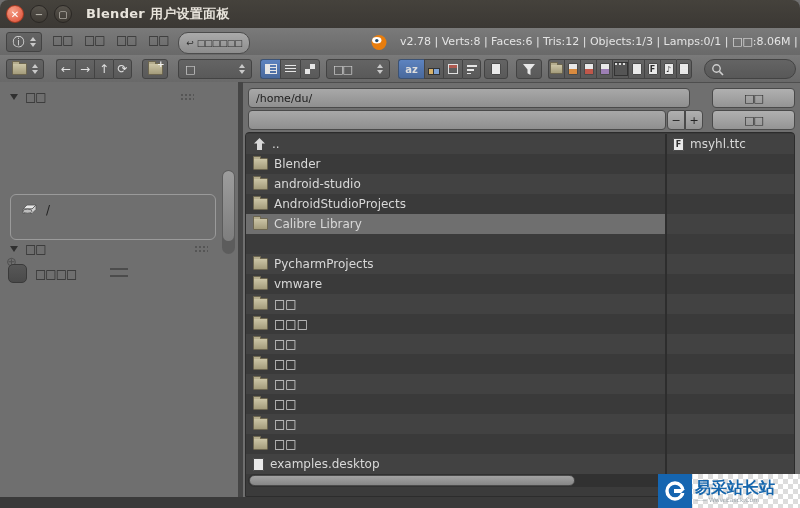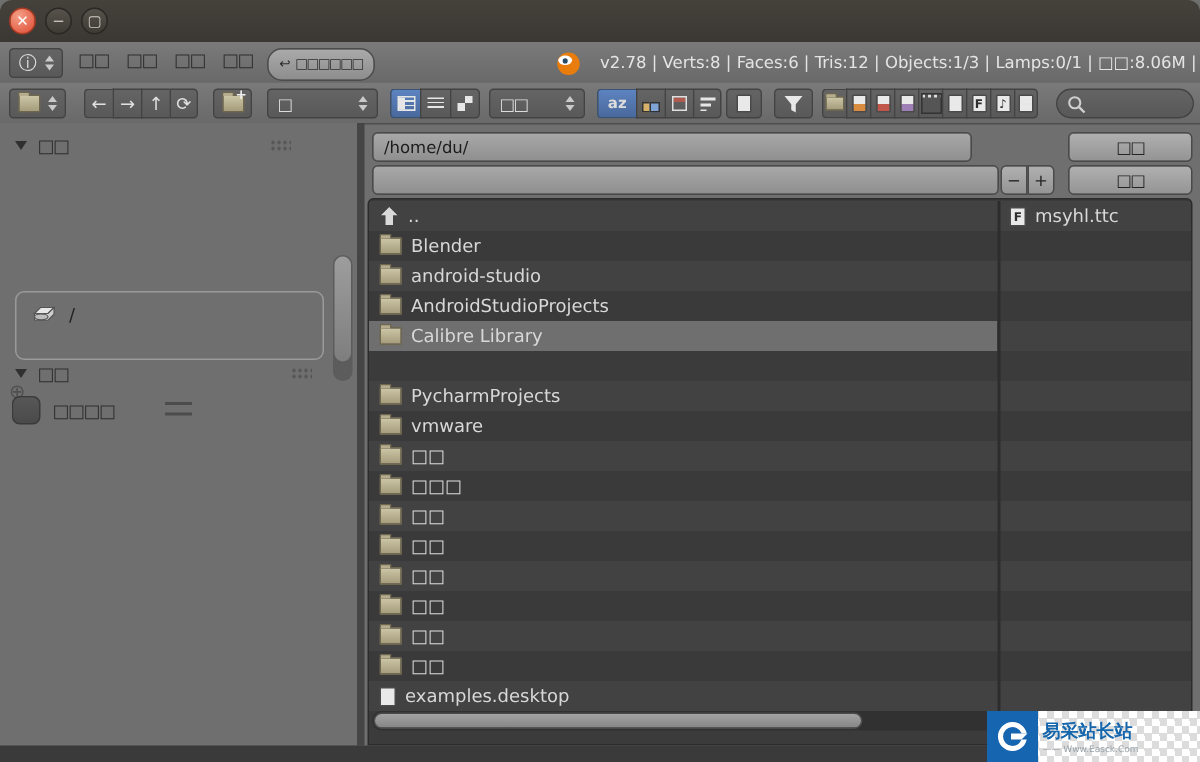--- a/index.html
+++ b/index.html
@@ -122,32 +122,33 @@
   #h-thumb{position:absolute;left:1px;top:1px;width:326px;height:11px;border-radius:6px;
     background:linear-gradient(#a3a3a3,#868686);border:1px solid #4a4a4a;box-sizing:border-box;}
   #bottom-strip{position:absolute;left:0;top:497px;width:800px;height:11px;background:#3a3a3a;}
 
   
   #watermark{position:absolute;left:658px;top:474px;width:142px;height:34px;display:flex;
     background:
       repeating-conic-gradient(#ffffff 0 25%,#dcdcdc 0 50%) 0 0/10px 10px;}
   #wm-logo{width:34px;height:34px;background:#1565b0;display:flex;align-items:center;justify-content:center;flex:none;}
   #wm-text{display:flex;flex-direction:column;justify-content:center;padding-left:3px;overflow:hidden;}
-  #wm-title{color:#1566ad;font-size:12px;font-weight:bold;line-height:17px;white-space:nowrap;}
+  #wm-title{color:#1566ad;font-size:16px;font-weight:bold;line-height:17px;white-space:nowrap;}
   #wm-sub{color:#9aa4ab;font-size:6px;white-space:nowrap;}
 </style>
 </head>
 <body>
 
 <div id="win">
 
   <div id="titlebar">
     <div class="winbtn close">✕</div>
     <div class="winbtn minmax">−</div>
     <div class="winbtn minmax">▢</div>
+    <div id="title-text">Blender 用户设置面板</div>
   </div>
 
   <div id="info-header" class="hdr">
     <div class="dbtn" style="left:6px;width:36px;">
       <span class="icon-glyph">ⓘ</span>
       <span class="updown">
           <span class="tri-up"></span>
           <span class="tri-dn"></span>
         </span>
     </div>
@@ -305,21 +306,21 @@
     <div class="panel-hdr" style="top:158px;">
       <span class="pan-arrow"></span>
       <span class="pan-title tofu">□□</span>
       <span class="grip-dots" style="right:30px;"></span>
     </div>
     <div id="bm-add-btn"></div>
     <div id="bm-add-label" class="tofu">□□□□</div>
   </div>
   <div id="vdivider"></div>
 
-  <input class="fld" style="left: 248px; top: 88px; width: 400px;" value="/home/du/">
+  <input class="fld" style="left: 248px; top: 88px; width: 442px;" value="/home/du/">
   <div class="lbtn" style="left:712px;top:88px;width:83px;">
     <span class="tofu">□□</span>
   </div>
   <input class="fld" style="left: 248px; top: 110px; width: 418px;" value="">
   <div class="lbtn" style="left:667px;top:110px;width:18px;border-radius:4px 0 0 4px;">
     <span>−</span>
   </div>
   <div class="lbtn" style="left:685px;top:110px;width:18px;border-radius:0 4px 4px 0;">
     <span>+</span>
   </div>

